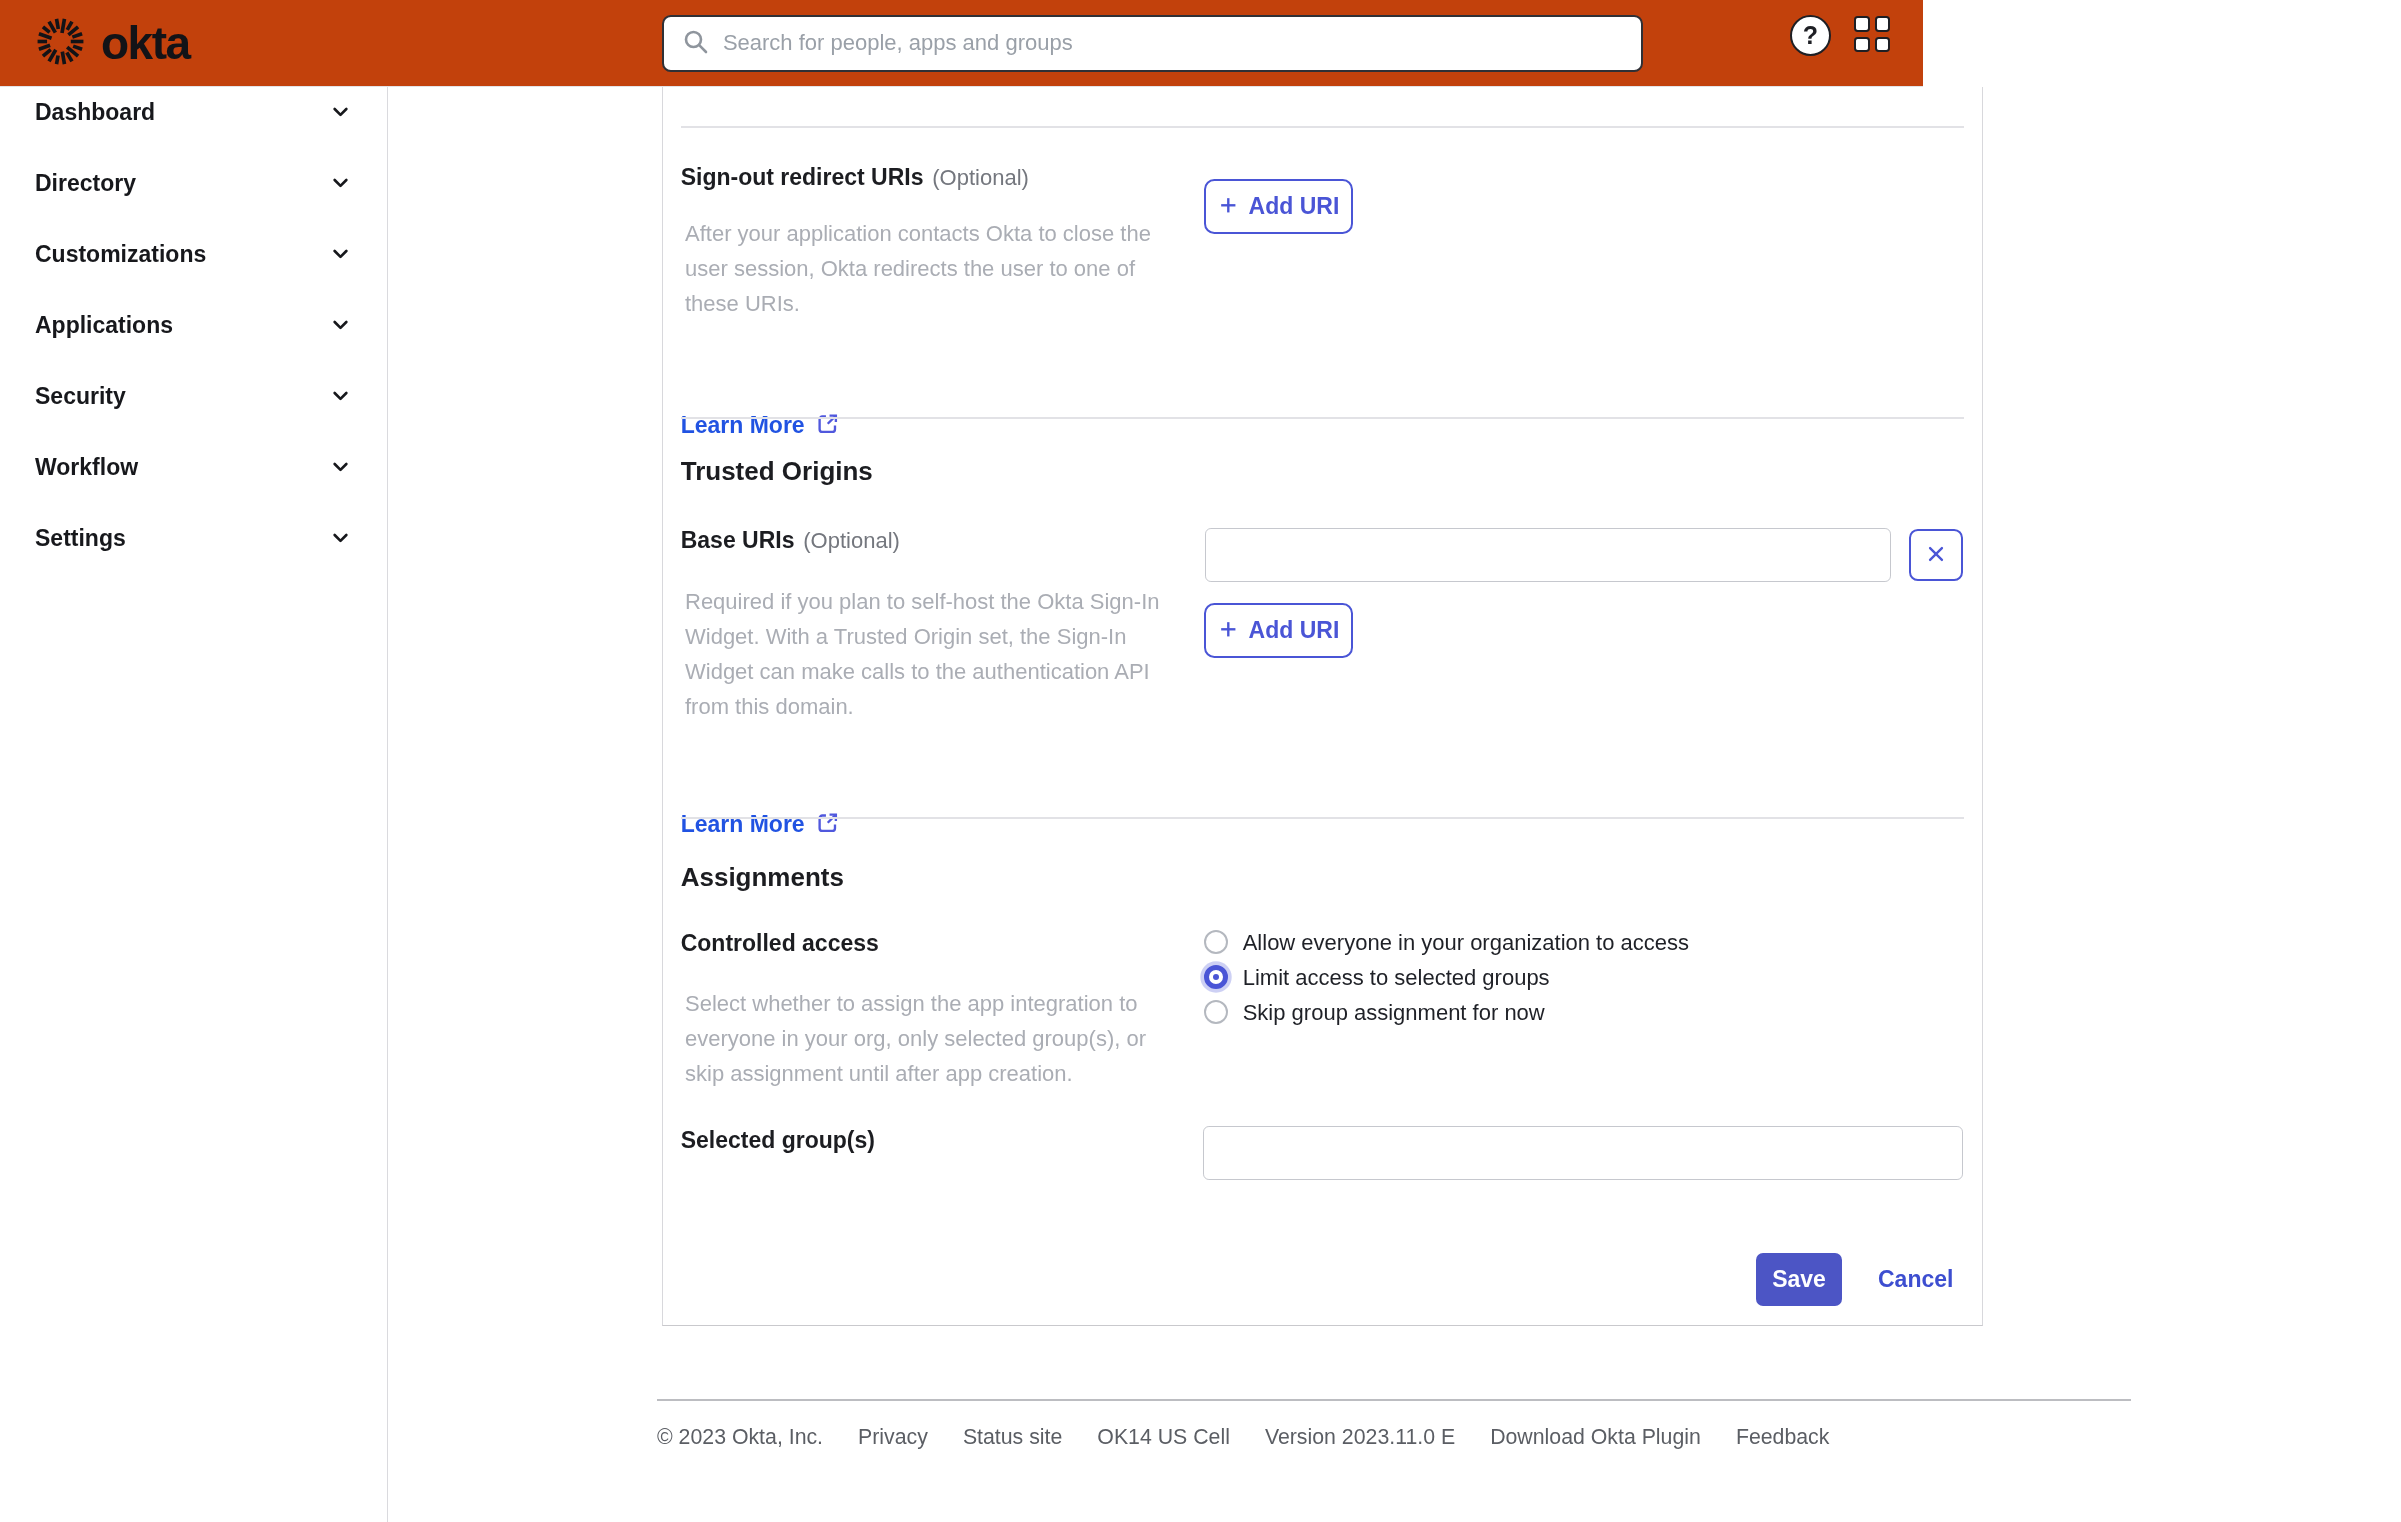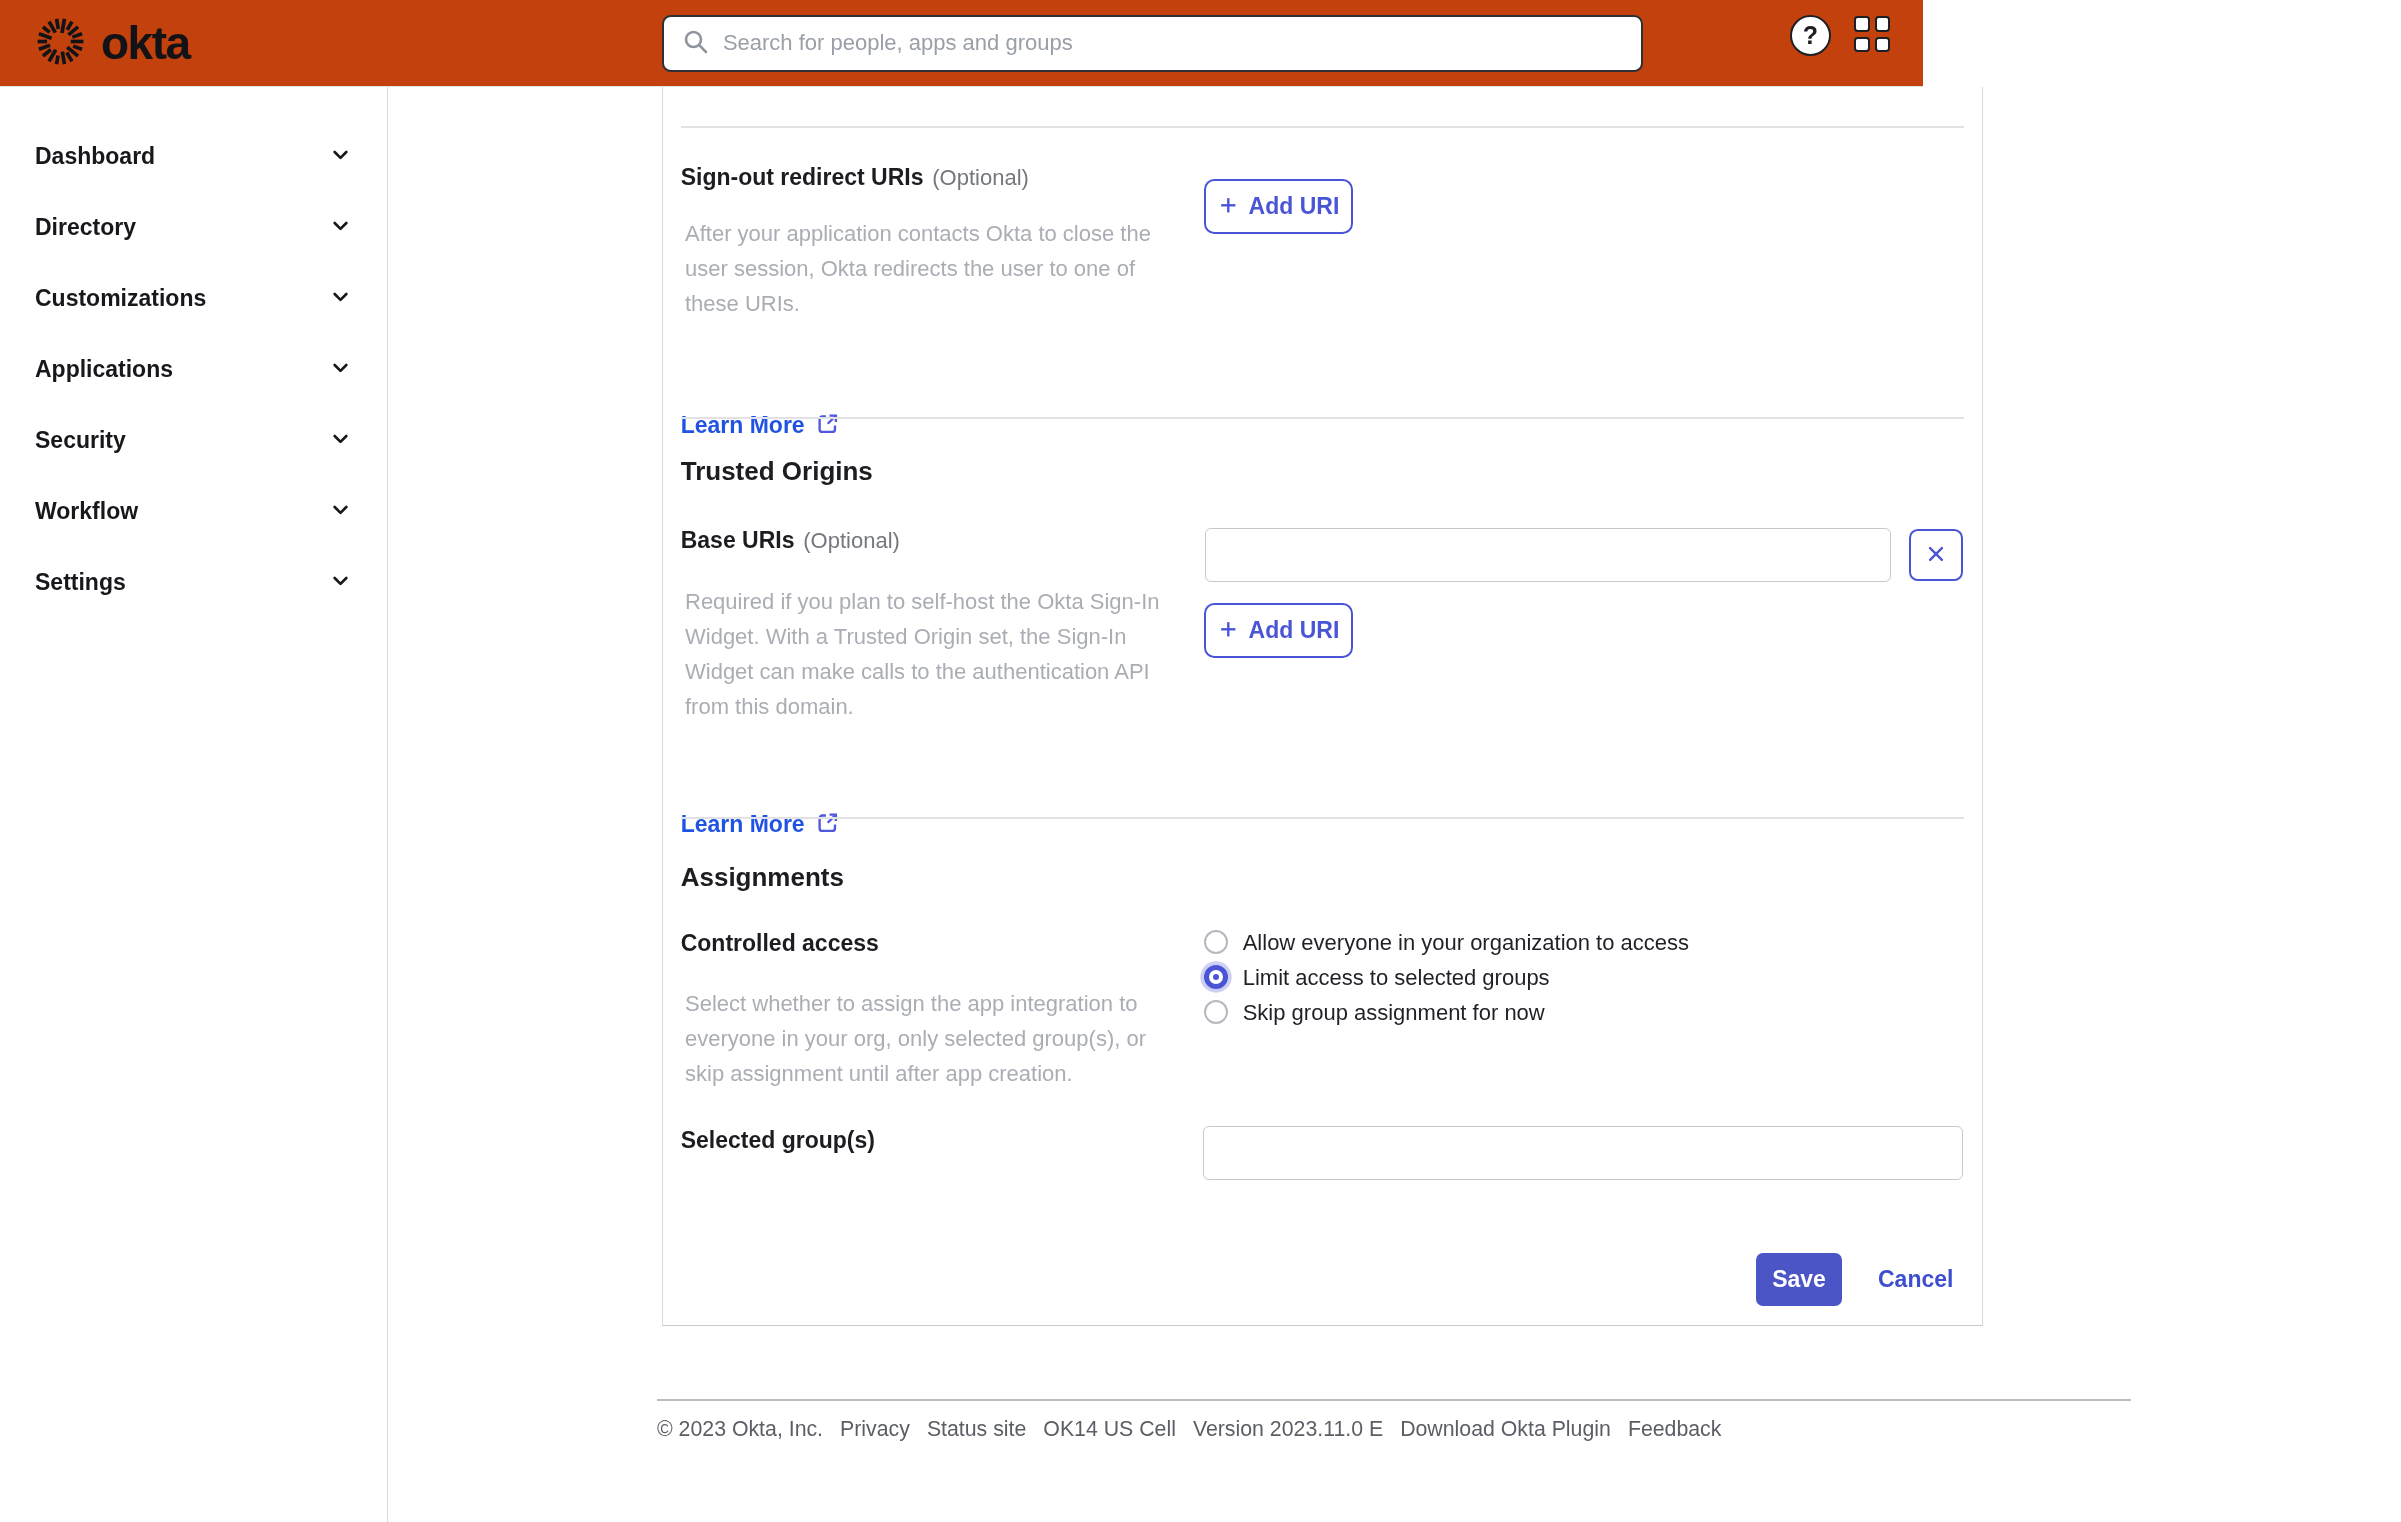--- a/index.html
+++ b/index.html
@@ -25,21 +25,21 @@
   .help-btn{
     position:absolute;left:1790px;top:14.7px;width:41px;height:41px;border-radius:50%;
     border:2.9px solid #1e1f24;display:flex;align-items:center;justify-content:center;
     font-size:25px;font-weight:700;color:#1e1f24;background:#fff;
   }
   .grid-btn{position:absolute;left:1854px;top:16px;width:37px;height:37px;
     display:grid;grid-template-columns:15.5px 15.5px;grid-template-rows:15.5px 15.5px;gap:5.2px}
   .grid-btn i{display:block;border:2.9px solid #1e1f24;border-radius:3.7px;background:#fff}
   
   .sidebar{position:absolute;left:0;top:87px;width:388px;height:1436px;border-right:1.5px solid #dadade;background:#fff;padding-top:11.8px}
-  .nav-item{height:71px;display:flex;align-items:flex-end;justify-content:space-between;padding:0 34px 0 35px;cursor:pointer}
+  .nav-item{height:71px;display:flex;align-items:flex-start;justify-content:space-between;padding:0 34px 0 35px;cursor:pointer}
   .nav-item .lbl{font-size:23px;font-weight:700;color:#17181c}
   
   .card{position:absolute;left:662px;top:87px;width:1321px;height:1239px;background:#fff;
     border-left:1.5px solid #d8d8dc;border-right:1.5px solid #d8d8dc;border-bottom:1.5px solid #c9c9cd}
   .divider{position:absolute;left:17.7px;right:17.7px;height:1.5px;background:#e2e2e6}
   .field-label{font-size:23px;font-weight:700;color:#1c1d21}
   .optional{font-size:22px;font-weight:400;color:#74777e;margin-left:8.8px}
   .section-heading{position:absolute;left:17.7px;font-size:26px;font-weight:700;color:#1c1d21}
   .desc{position:absolute;left:22px;width:483px;font-size:22px;line-height:35px;color:#aaadb4}
   .learn{position:absolute;left:17.7px;display:flex;align-items:center;gap:11.8px;cursor:pointer}
@@ -57,22 +57,22 @@
   .radio{width:24px;height:24px;border-radius:50%;border:2.2px solid #b4b8bf;background:#fff;flex:0 0 auto;position:relative}
   .radio.selected{border:5.9px solid #4a55d6;box-shadow:0 0 0 3.7px rgba(76,86,214,0.28)}
   .radio.selected::after{content:"";position:absolute;left:50%;top:50%;width:6.6px;height:6.6px;margin:-3.3px 0 0 -3.3px;
     border-radius:50%;background:#4a55d6}
   .radio-lbl{font-size:22px;color:#1f2127}
   .save-btn{position:absolute;left:1093px;top:1166px;width:86px;height:53px;background:#4c55c5;border:none;
     border-radius:7px;color:#fff;font-size:23px;font-weight:700;cursor:pointer;font-family:"Liberation Sans", sans-serif}
   .cancel-link{position:absolute;left:1215px;top:1166px;height:53px;display:flex;align-items:center;
     font-size:23px;font-weight:700;color:#3d4ed0;cursor:pointer}
   
-  .footer{position:absolute;left:657px;top:1399px;width:1474px;border-top:2.2px solid #bcbdc1;padding-top:16px;
-    display:flex;align-items:center;gap:17px}
+  .footer{position:absolute;left:657px;top:1399px;width:1474px;border-top:2.2px solid #bcbdc1;padding-top:24px;
+    display:flex;align-items:center;gap:35px}
   .footer span{font-size:21.3px;color:#5b5e64;white-space:nowrap}
 </style>
 </head>
 <body>
 
 <div class="header">
   <div class="brand">
     <span>
       <svg width="49" height="49" viewBox="0 0 62 62">
         <g stroke="#131317" stroke-width="4.6" fill="none">

